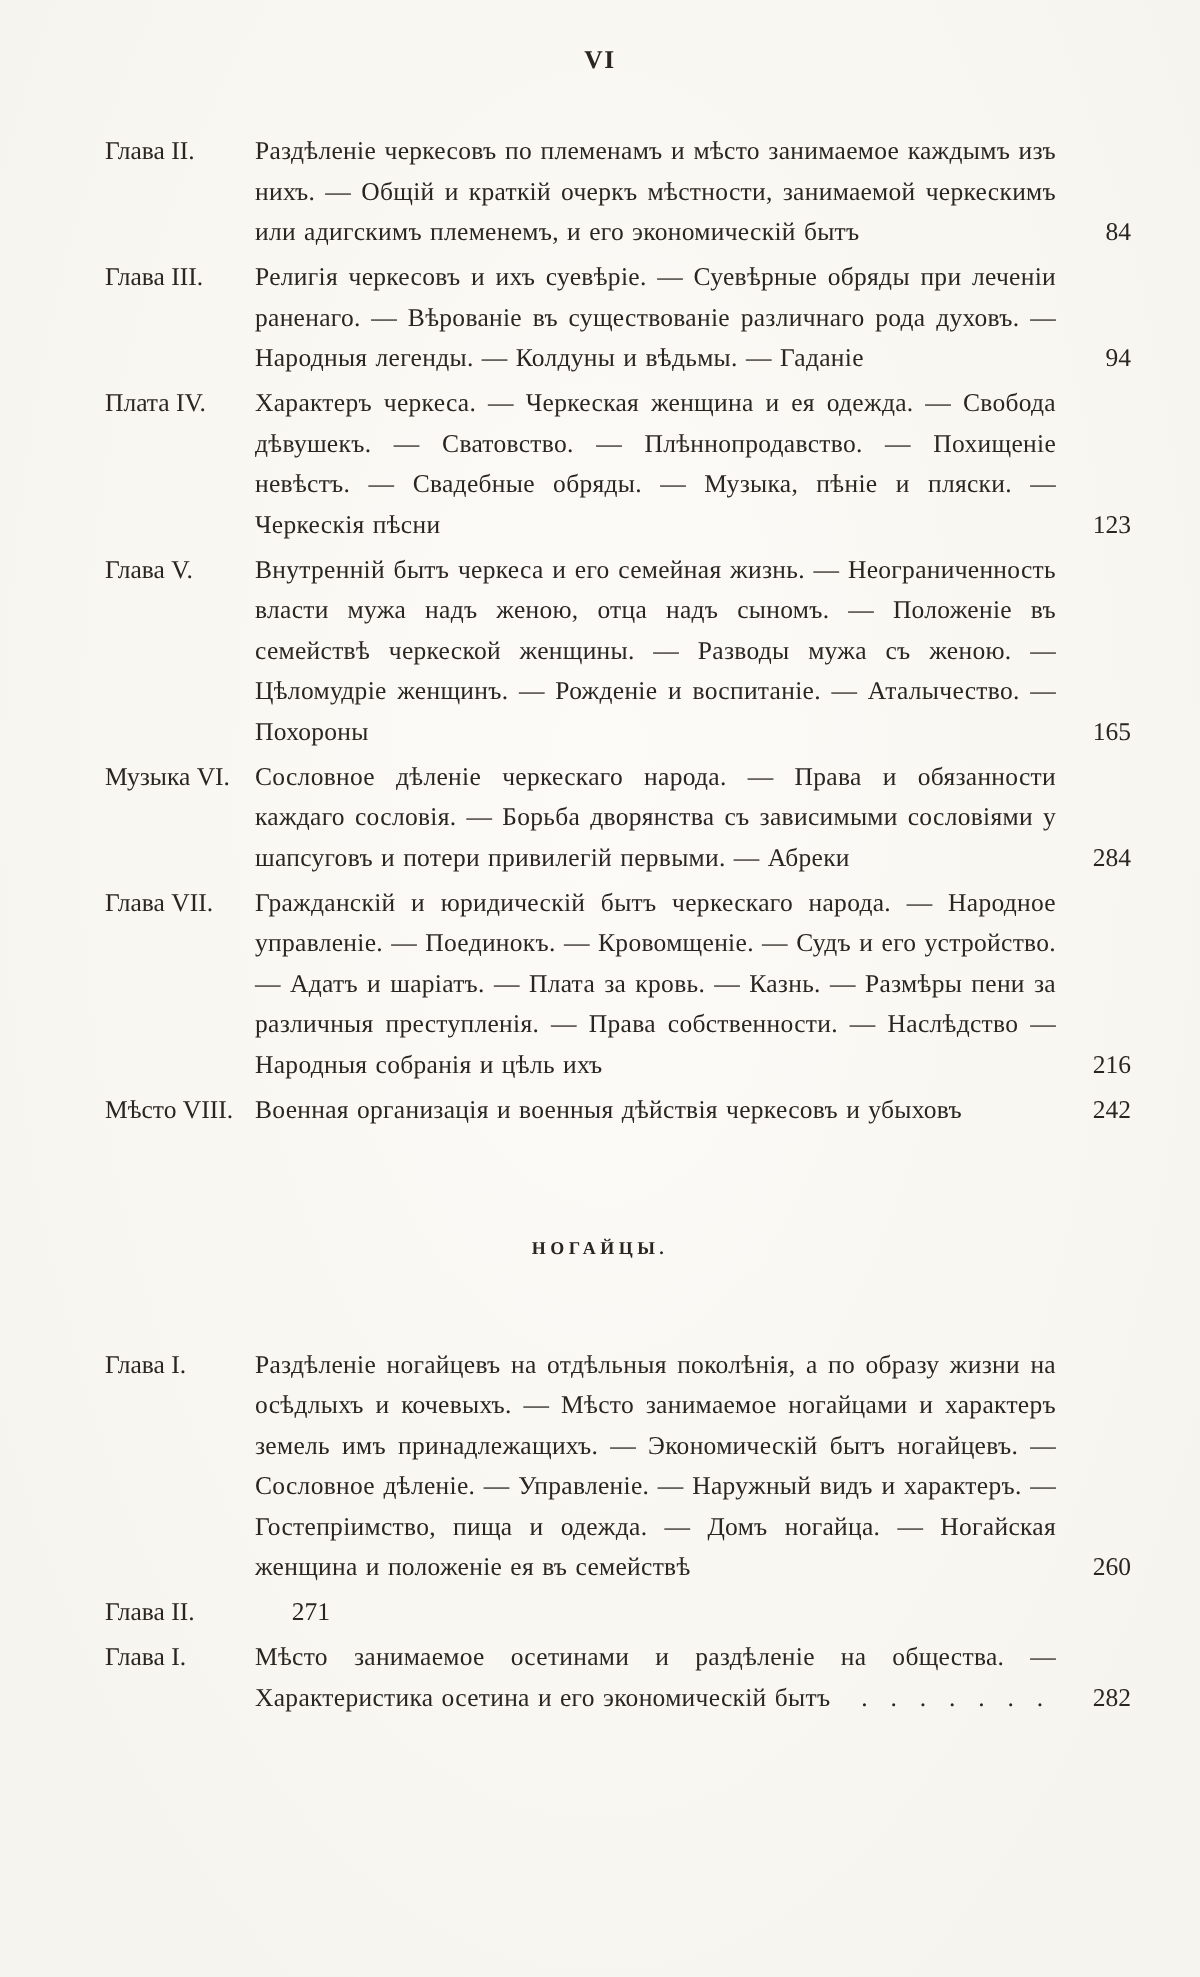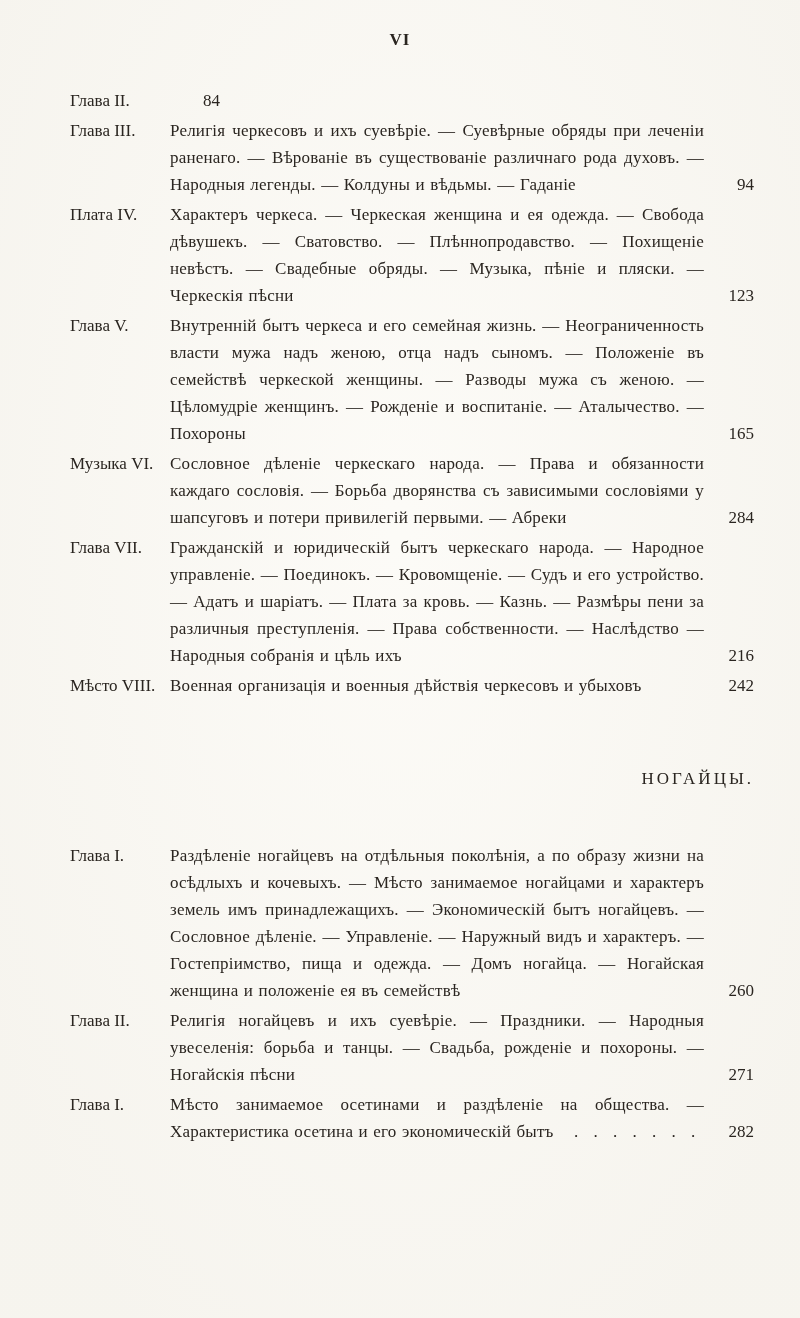--- a/index.html
+++ b/index.html
@@ -23,23 +23,23 @@
   }
   .page-number {
     text-align: center;
     font-size: 17px;
     font-weight: bold;
     letter-spacing: 1px;
     line-height: 27px;
     margin-bottom: 34px;
   }
   .section-heading {
-    text-align: right;
-    font-size: 17px;
-    font-weight: normal;
+    text-align: center;
+    font-size: 12px;
+    font-weight: bold;
     letter-spacing: 3px;
     line-height: 27px;
     margin: 66px 0 50px 0;
   }
   .entry {
     display: flex;
     font-size: 17px;
     line-height: 27px;
     margin-bottom: 3px;
     margin-left: 24px;
@@ -68,20 +68,21 @@
   }
 </style>
 </head>
 <body>
 
 <div class="page">
   <div class="page-number">VI</div>
   <div id="toc">
       <div class="entry">
         <div class="chapter">Глава II.</div>
+        <div class="desc">Раздѣленіе черкесовъ по племенамъ и мѣсто занимаемое каждымъ изъ нихъ. — Общій и краткій очеркъ мѣстности, занимаемой черкескимъ или адигскимъ племенемъ, и его экономическій бытъ</div>
         <div class="pageno">84</div>
       </div>
       <div class="entry">
         <div class="chapter">Глава III.</div>
         <div class="desc">Религія черкесовъ и ихъ суевѣріе. — Суевѣрные обряды при леченіи раненаго. — Вѣрованіе въ существованіе различнаго рода духовъ. — Народныя легенды. — Колдуны и вѣдьмы. — Гаданіе</div>
         <div class="pageno">94</div>
       </div>
       <div class="entry">
         <div class="chapter">Плата IV.</div>
         <div class="desc">Характеръ черкеса. — Черкеская женщина и ея одежда. — Свобода дѣвушекъ. — Сватовство. — Плѣннопродавство. — Похищеніе невѣстъ. — Свадебные обряды. — Музыка, пѣніе и пляски. — Черкескія пѣсни</div>
@@ -108,21 +109,20 @@
         <div class="pageno">242</div>
       </div>
       <div class="section-heading">НОГАЙЦЫ.</div>
       <div class="entry">
         <div class="chapter">Глава I.</div>
         <div class="desc">Раздѣленіе ногайцевъ на отдѣльныя поколѣнія, а по образу жизни на осѣдлыхъ и кочевыхъ. — Мѣсто занимаемое ногайцами и характеръ земель имъ принадлежащихъ. — Экономическій бытъ ногайцевъ. — Сословное дѣленіе. — Управленіе. — Наружный видъ и характеръ. — Гостепріимство, пища и одежда. — Домъ ногайца. — Ногайская женщина и положеніе ея въ семействѣ</div>
         <div class="pageno">260</div>
       </div>
       <div class="entry">
         <div class="chapter">Глава II.</div>
-        <div class="desc">Религія ногайцевъ и ихъ суевѣріе. — Праздники. — Народныя увеселенія: борьба и танцы. — Свадьба, рожденіе и похороны. — Ногайскія пѣсни</div>
         <div class="pageno">271</div>
       </div>
       <div class="entry">
         <div class="chapter">Глава I.</div>
         <div class="desc">Мѣсто занимаемое осетинами и раздѣленіе на общества. — Характеристика осетина и его экономическій бытъ<span class="leader">&nbsp;&nbsp;. . . . . . .</span></div>
         <div class="pageno">282</div>
       </div>
     </div>
 </div>
 

